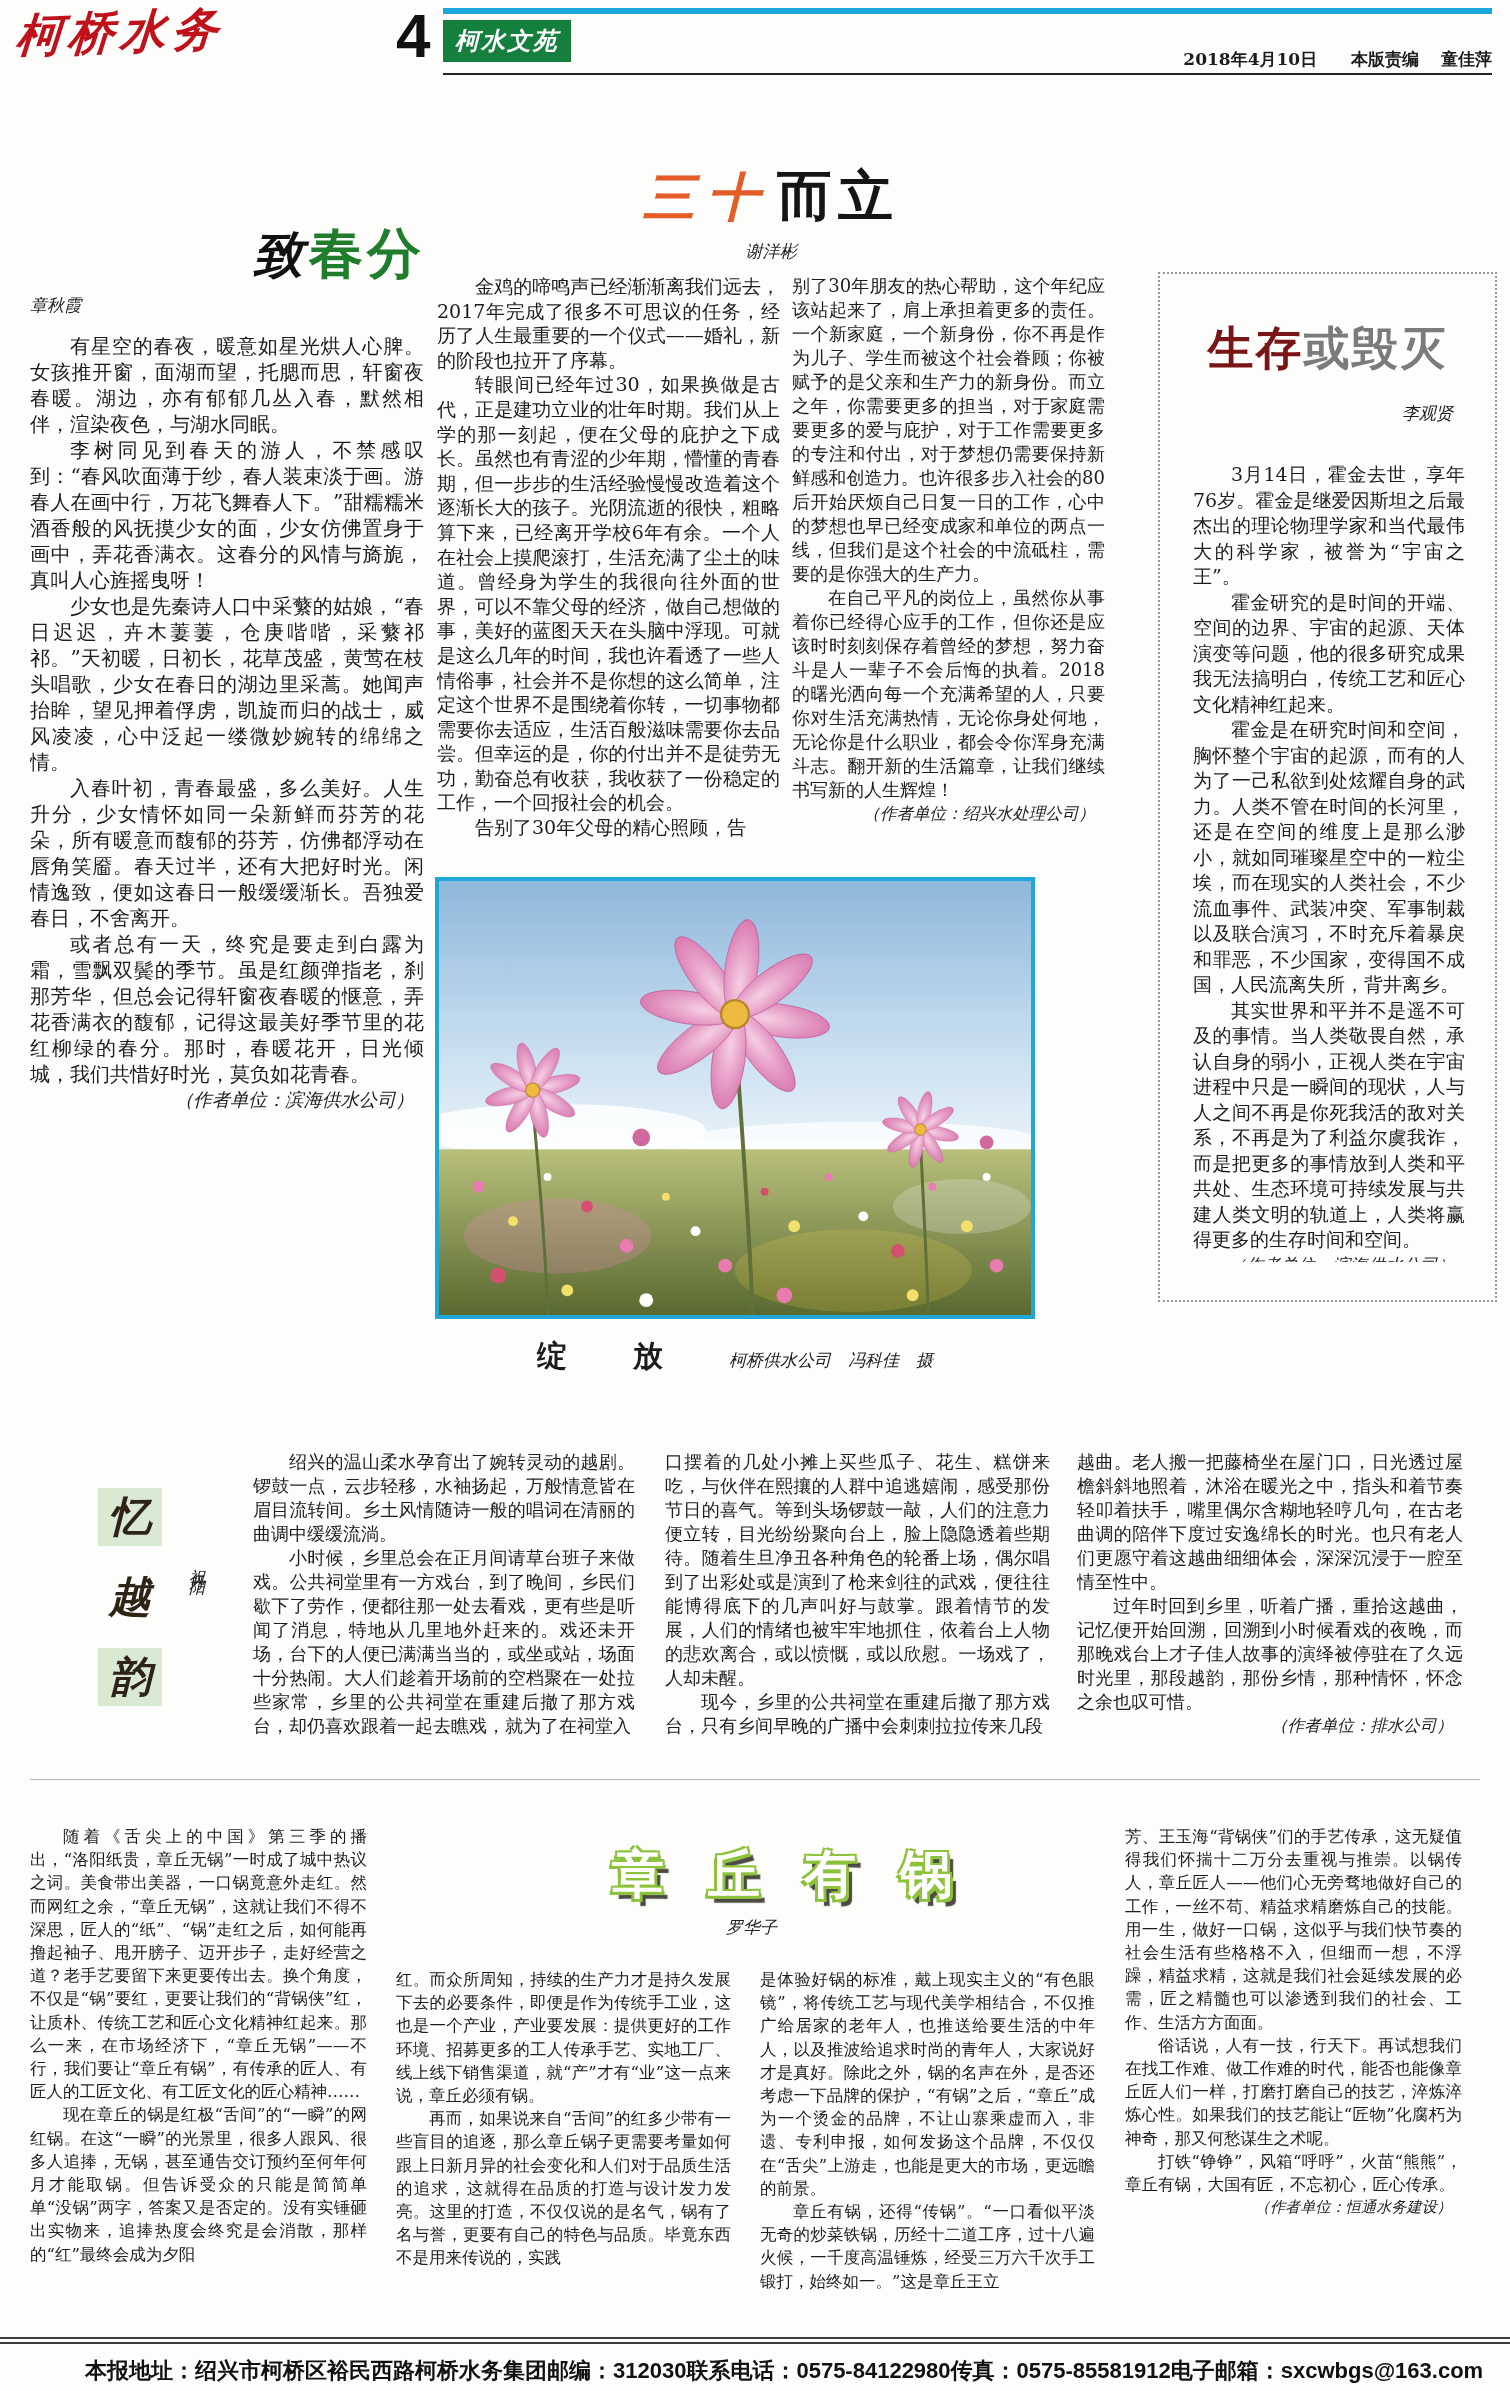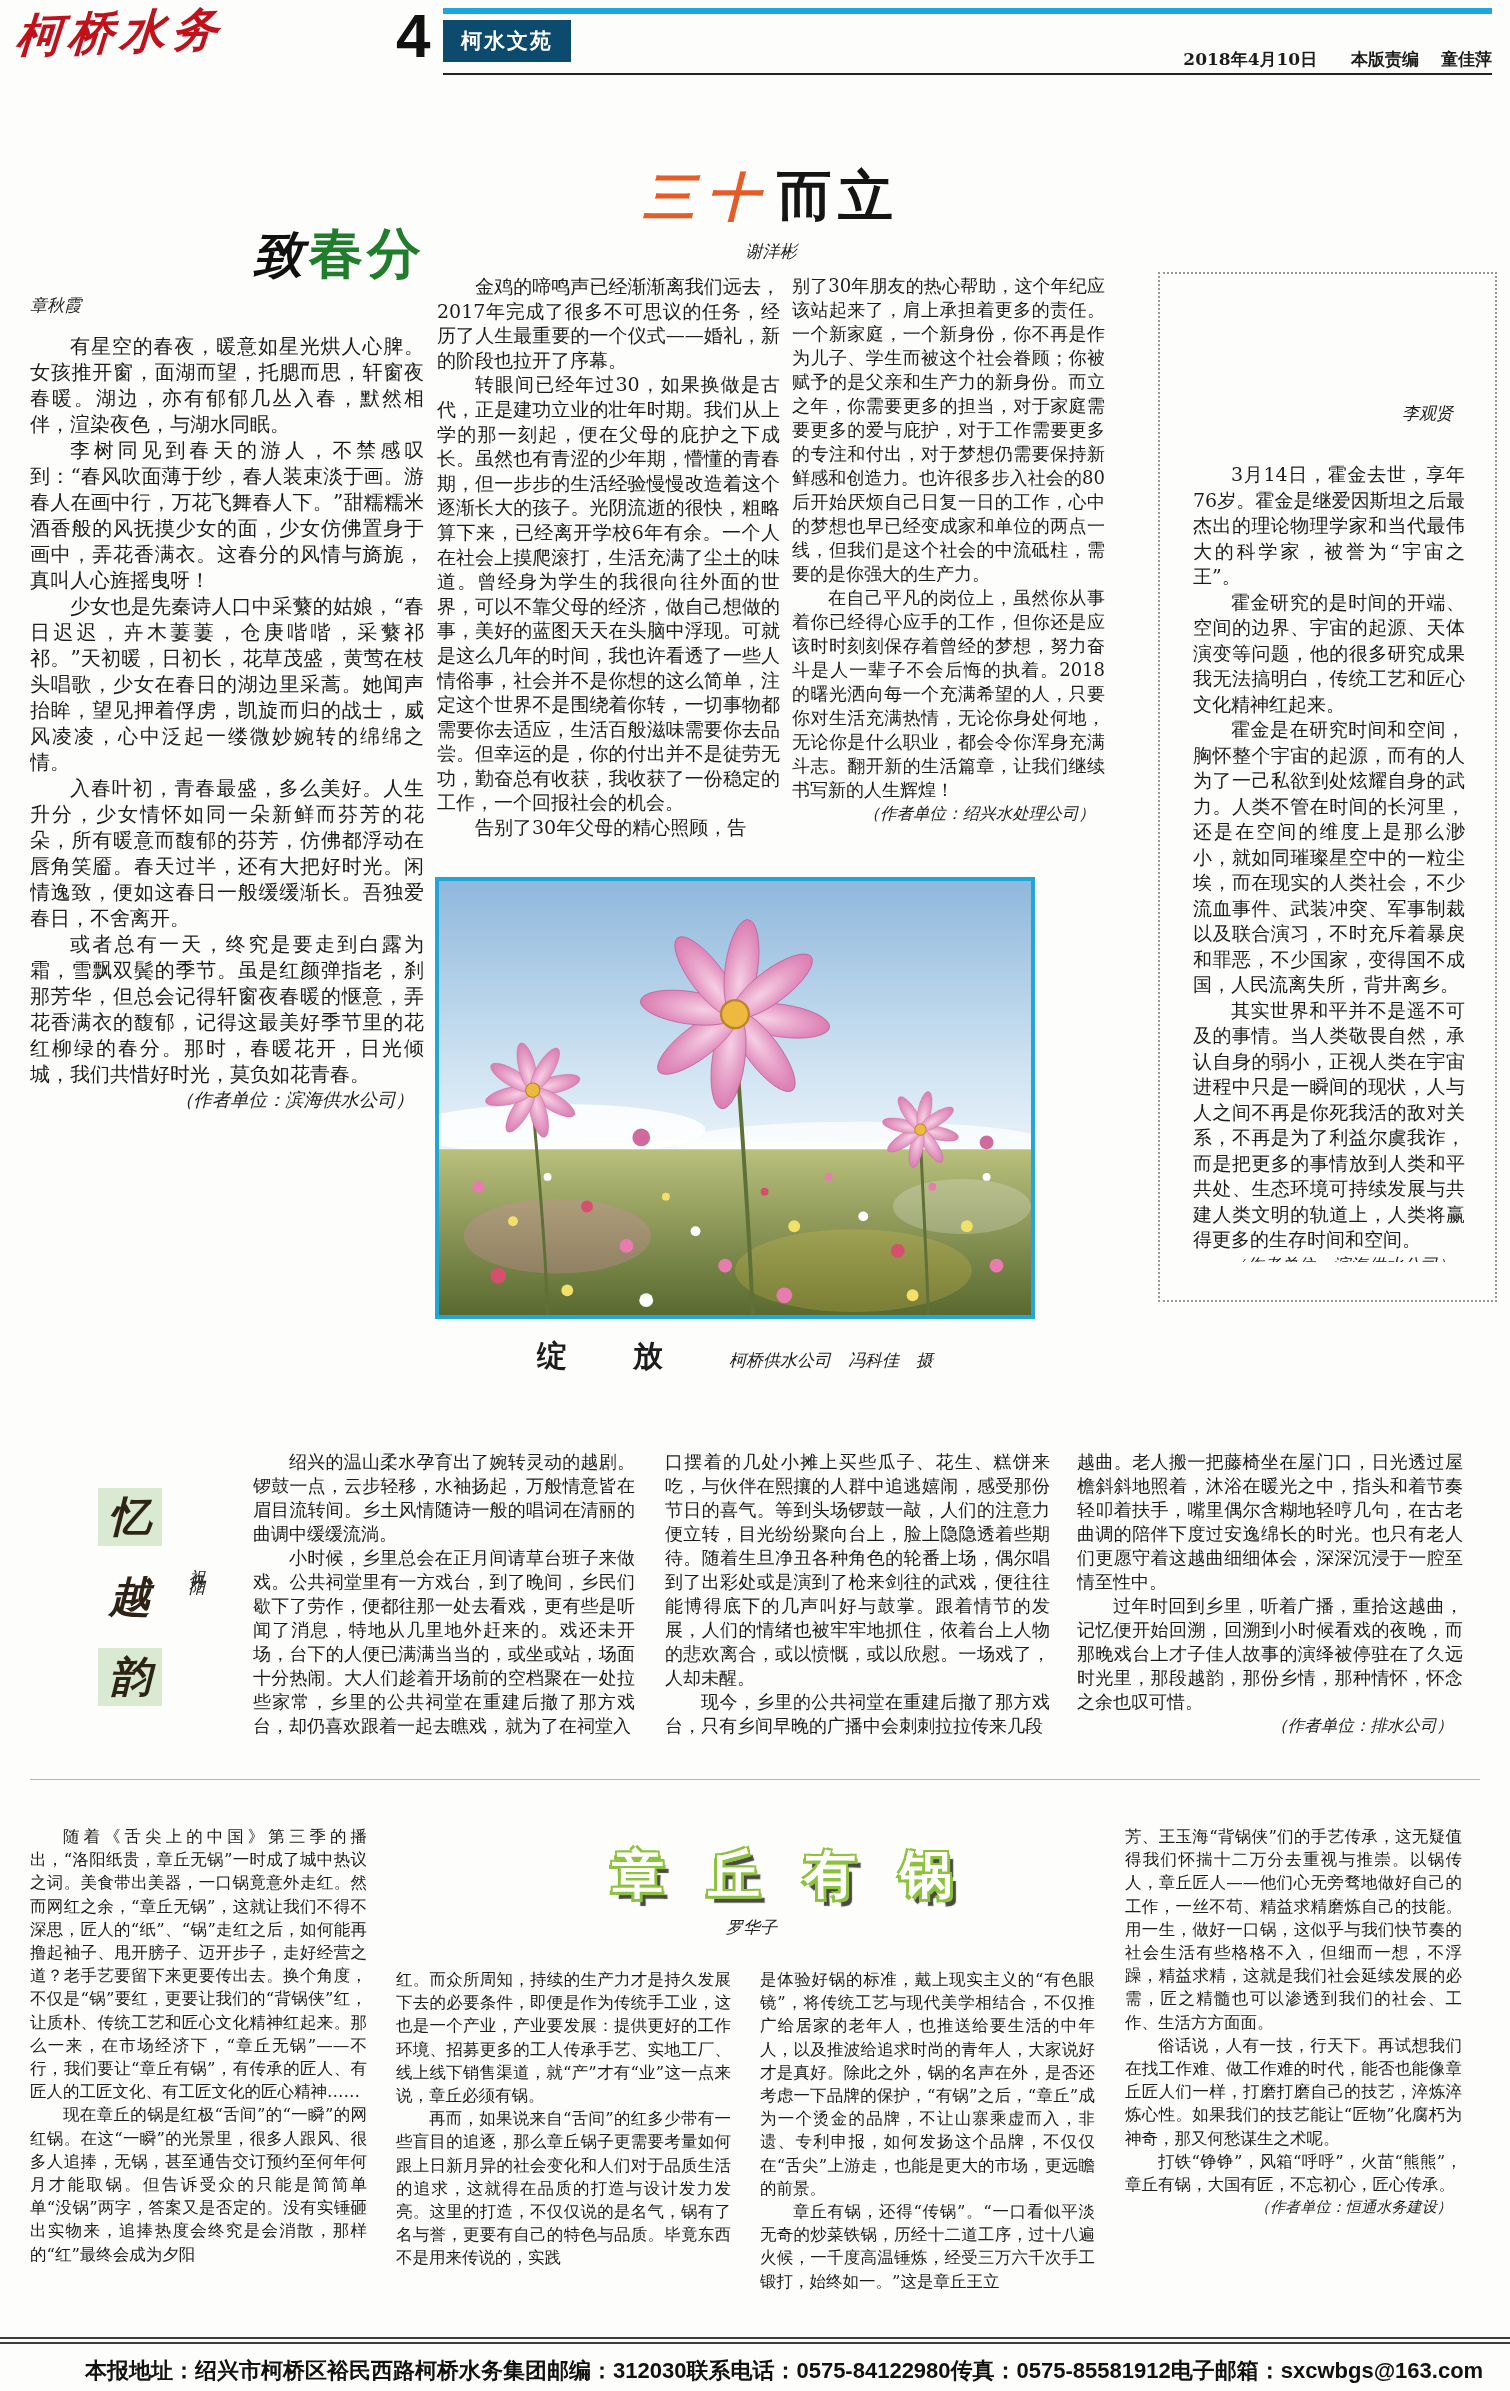--- a/index.html
+++ b/index.html
@@ -4,22 +4,22 @@
 <style>
   html,body{margin:0;padding:0;background:#e8e8e8;}
   .page{position:relative;width:1510px;height:2391px;background:#fdfdfc;margin:0 auto;
         font-family:"DejaVu Serif",serif;color:#1c1c1c;overflow:hidden;}
   
   .logo{position:absolute;left:16px;top:2px;font-size:46px;font-weight:bold;font-style:italic;
         color:#c1121c;letter-spacing:6px;transform:rotate(-2deg) skewX(-6deg);}
   .top-rule{position:absolute;left:443px;top:8px;width:1049px;height:6px;background:#1ba7dc;}
   .page-num{position:absolute;left:396px;top:4px;font-size:62px;line-height:64px;font-weight:900;
         font-family:"Liberation Sans",sans-serif;color:#111;}
-  .section-box{position:absolute;left:443px;top:20px;width:128px;height:42px;background:#0c4a6e;
-        color:#fff;font-size:21px;line-height:42px;text-align:center;font-weight:bold;letter-spacing:2px;}
+  .section-box{position:absolute;left:443px;top:20px;width:128px;height:42px;background:#15803d;
+        color:#fff;font-size:24px;line-height:42px;text-align:center;font-style:italic;font-weight:bold;letter-spacing:2px;}
   .dateline{position:absolute;right:18px;top:48px;font-size:17px;font-weight:bold;}
   .dateline .lab{margin-left:28px;}
   .dateline .ed{margin-left:16px;}
   .head-rule{position:absolute;left:443px;top:73px;width:1049px;height:2px;background:#222;}
   
   .body-col{position:absolute;overflow:hidden;text-align:justify;}
   .body-col p{margin:0;text-indent:2em;}
   .body-col p.cont{text-indent:0;}
   .body-col p.unit{text-indent:0;text-align:right;font-style:italic;padding-right:10px;font-size:0.92em;}
   .byline{position:absolute;font-size:17px;font-style:italic;color:#222;}
@@ -191,20 +191,23 @@
       <circle cx="205" cy="260" r="9" fill="#d06a9e"></circle>
       <circle cx="555" cy="265" r="7" fill="#d06a9e"></circle>
     </svg>
   </figure>
   <div class="caption">
     <span class="cap-title">绽　放</span>
     <span class="cap-credit">柯桥供水公司　冯科佳　摄</span>
   </div>
 
   <div class="sc-box">
+    <div class="sc-title">
+      <span class="sc-accent">生存</span><span class="sc-rest">或毁灭</span>
+    </div>
     <div class="sc-author">李观贤</div>
     <div class="body-col sc-body">
       <p>3月14日，霍金去世，享年76岁。霍金是继爱因斯坦之后最杰出的理论物理学家和当代最伟大的科学家，被誉为“宇宙之王”。</p>
       <p>霍金研究的是时间的开端、空间的边界、宇宙的起源、天体演变等问题，他的很多研究成果我无法搞明白，传统工艺和匠心文化精神红起来。</p>
       <p>霍金是在研究时间和空间，胸怀整个宇宙的起源，而有的人为了一己私欲到处炫耀自身的武力。人类不管在时间的长河里，还是在空间的维度上是那么渺小，就如同璀璨星空中的一粒尘埃，而在现实的人类社会，不少流血事件、武装冲突、军事制裁以及联合演习，不时充斥着暴戾和罪恶，不少国家，变得国不成国，人民流离失所，背井离乡。</p>
       <p>其实世界和平并不是遥不可及的事情。当人类敬畏自然，承认自身的弱小，正视人类在宇宙进程中只是一瞬间的现状，人与人之间不再是你死我活的敌对关系，不再是为了利益尔虞我诈，而是把更多的事情放到人类和平共处、生态环境可持续发展与共建人类文明的轨道上，人类将赢得更多的生存时间和空间。</p>
       <p class="unit">（作者单位：滨海供水公司）</p>
     </div>
   </div>
 

